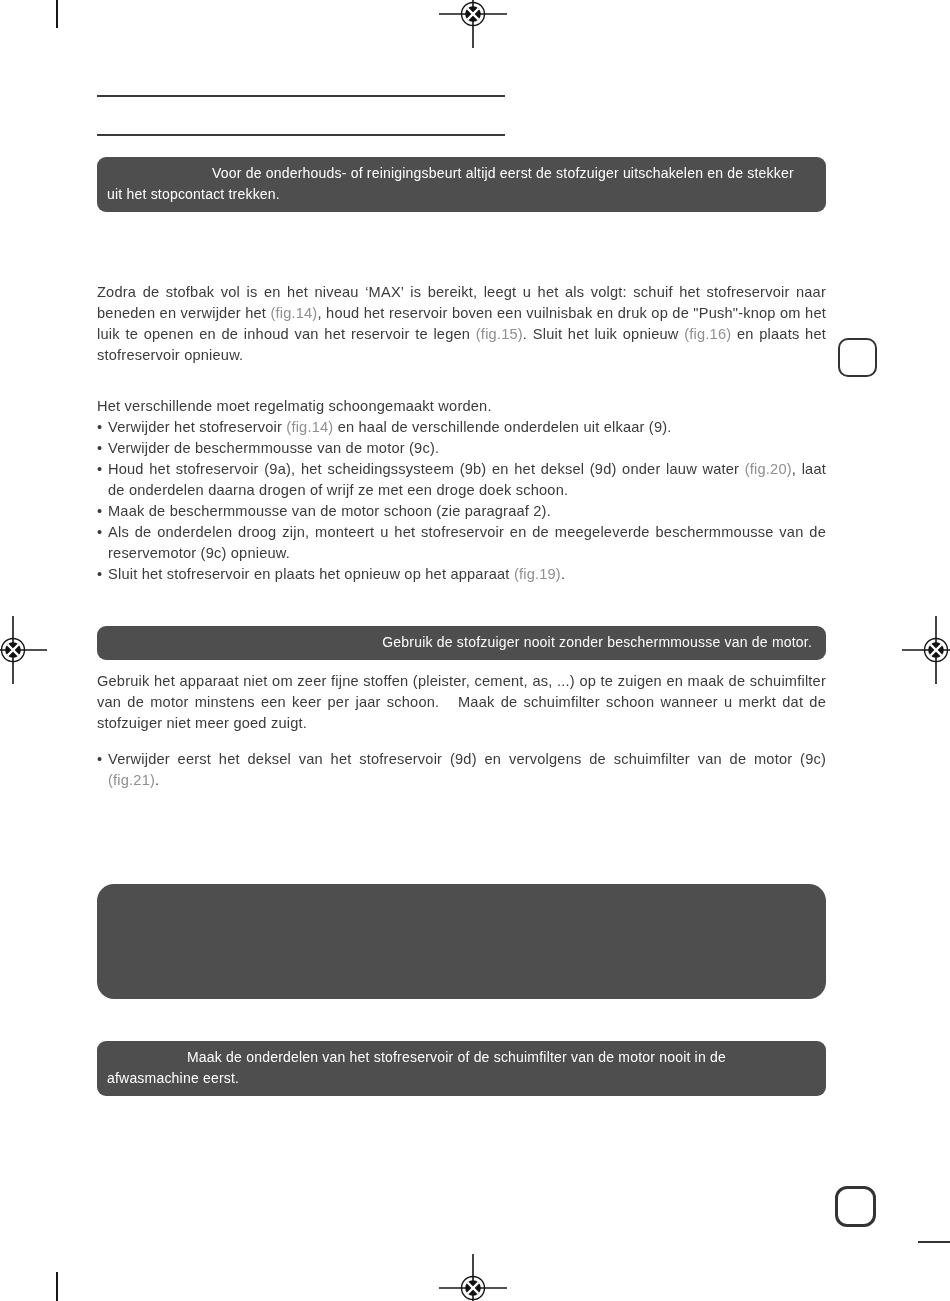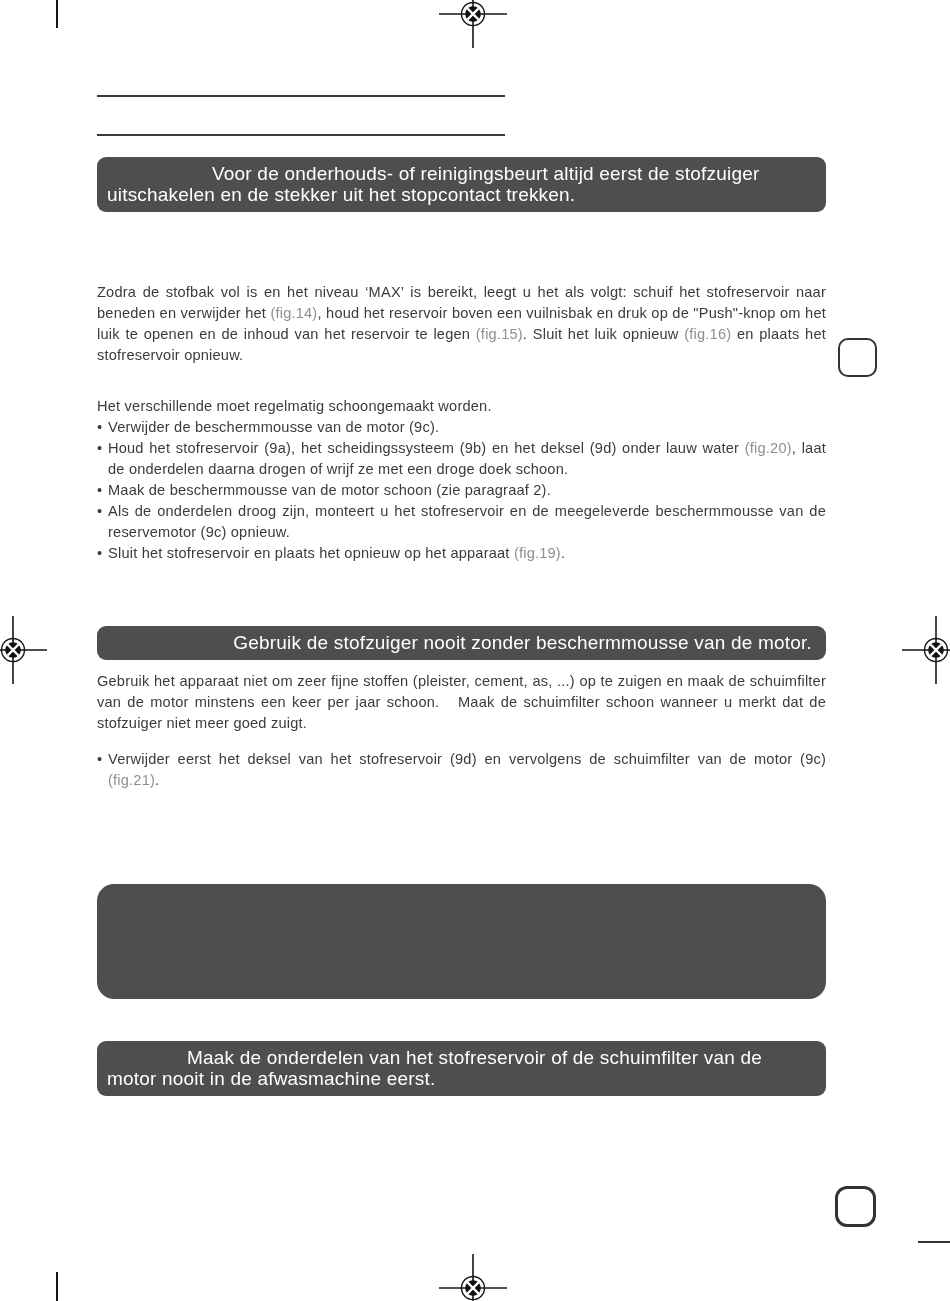--- a/index.html
+++ b/index.html
@@ -21,21 +21,21 @@
   .block{position:absolute;left:97px;width:729px;}
   .body-text{
     font-size:14.6px;line-height:21px;letter-spacing:.2px;
     text-align:justify;color:#3b3b3b;
   }
   .fig-ref{color:#8f8f8f;}
   
   .warn-box{
     position:absolute;left:97px;width:729px;box-sizing:border-box;
     background:#4e4e4e;border-radius:9px;
-    color:#ffffff;font-size:19px;line-height:21px;letter-spacing:.2px;
+    color:#ffffff;font-size:14px;line-height:21px;letter-spacing:.2px;
     padding:6px 14px 7px 10px;
   }
   .indent-lg{text-indent:105px;}
   .indent-md{text-indent:80px;}
   .center{text-align:right;}
   
   .dark-panel{
     position:absolute;left:97px;width:729px;height:115px;
     background:#4e4e4e;border-radius:17px;
   }
@@ -103,20 +103,21 @@
     <div class="indent-lg">Voor de onderhouds- of reinigingsbeurt altijd eerst de stofzuiger uitschakelen en de stekker uit het stopcontact trekken.</div>
   </div>
 
   <div class="block body-text" style="top:282px">Zodra de stofbak vol is en het niveau ‘MAX’ is bereikt, leegt u het als volgt: schuif het stofreservoir naar beneden en verwijder het <span class="fig-ref">(fig.14)</span>, houd het reservoir boven een vuilnisbak en druk op de "Push"-knop om het luik te openen en de inhoud van het reservoir te legen <span class="fig-ref">(fig.15)</span>. Sluit het luik opnieuw <span class="fig-ref">(fig.16)</span> en plaats het stofreservoir opnieuw.</div>
 
   <div class="sq sq1"></div>
 
   <div class="block" style="top:396px">
     <div class="body-text">Het verschillende moet regelmatig schoongemaakt worden.</div>
     <ul class="bullets">
+        <li>Verwijder het stofreservoir <span class="fig-ref">(fig.14)</span> en haal de verschillende onderdelen uit elkaar (9).</li>
         <li>Verwijder de beschermmousse van de motor (9c).</li>
         <li>Houd het stofreservoir (9a), het scheidingssysteem (9b) en het deksel (9d) onder lauw water <span class="fig-ref">(fig.20)</span>, laat de onderdelen daarna drogen of wrijf ze met een droge doek schoon.</li>
         <li>Maak de beschermmousse van de motor schoon (zie paragraaf 2).</li>
         <li>Als de onderdelen droog zijn, monteert u het stofreservoir en de meegeleverde beschermmousse van de reservemotor (9c) opnieuw.</li>
         <li>Sluit het stofreservoir en plaats het opnieuw op het apparaat <span class="fig-ref">(fig.19)</span>.</li>
       </ul>
   </div>
 
   <div class="warn-box center" style="top:626px">
     <div>Gebruik de stofzuiger nooit zonder beschermmousse van de motor.</div>

